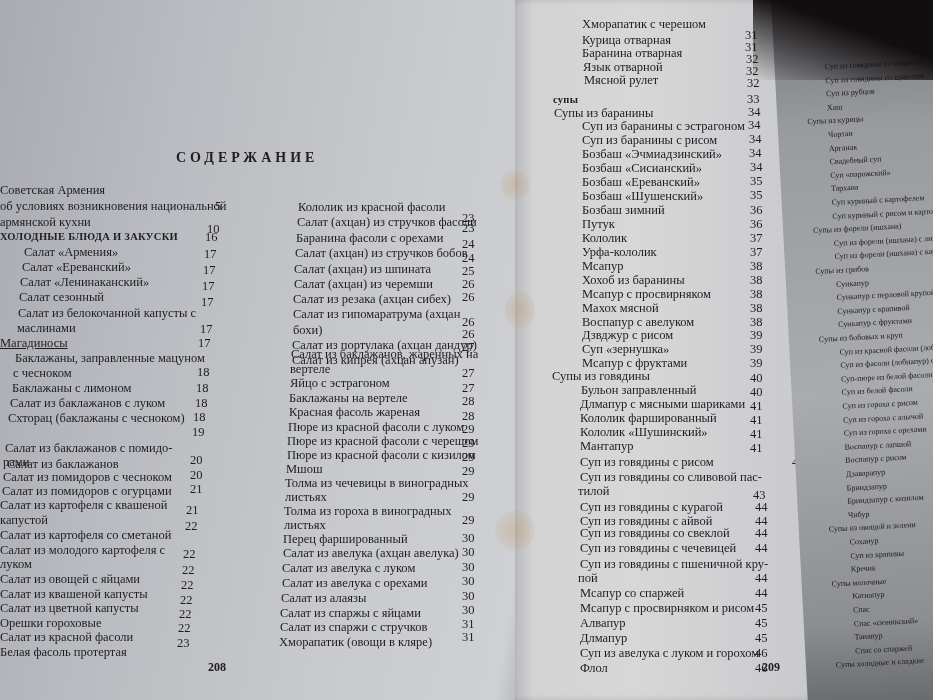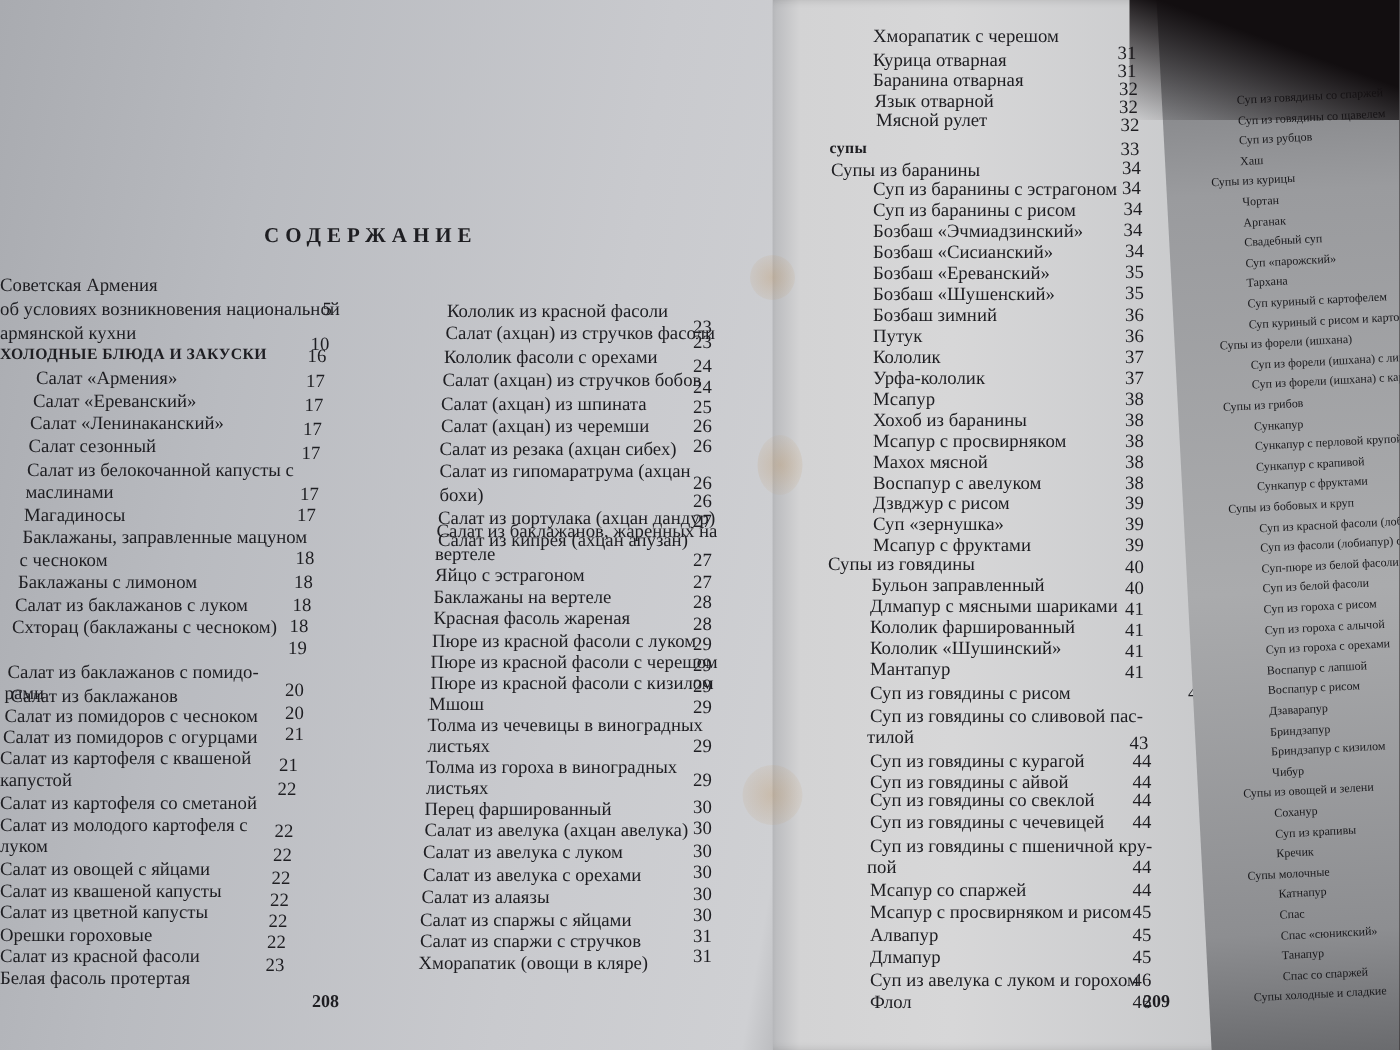--- a/index.html
+++ b/index.html
@@ -60,21 +60,21 @@
       <div class="entry" style="left: 204px; top: 247px;">17</div>
       <div class="entry" style="left: 22px; top: 260px;">Салат «Ереванский»</div>
       <div class="entry" style="left: 203px; top: 263px;">17</div>
       <div class="entry" style="left: 20px; top: 275px;">Салат «Ленинаканский»</div>
       <div class="entry" style="left: 202px; top: 279px;">17</div>
       <div class="entry" style="left: 19px; top: 290px;">Салат сезонный</div>
       <div class="entry" style="left: 201px; top: 295px;">17</div>
       <div class="entry" style="left: 18px; top: 306px;">Салат из белокочанной капусты с</div>
       <div class="entry" style="left: 17px; top: 321px;">маслинами</div>
       <div class="entry" style="left: 200px; top: 322px;">17</div>
-      <div class="entry" style="left: 16px; top: 336px;">Магадиносы</div>
+      <div class="entry" style="left: 0; top: 336px; text-decoration: underline;">Магадиносы</div>
       <div class="entry" style="left: 198px; top: 336px;">17</div>
       <div class="entry" style="left: 15px; top: 351px;">Баклажаны, заправленные мацуном</div>
       <div class="entry" style="left: 13px; top: 366px;">с чесноком</div>
       <div class="entry" style="left: 197px; top: 365px;">18</div>
       <div class="entry" style="left: 12px; top: 381px;">Баклажаны с лимоном</div>
       <div class="entry" style="left: 196px; top: 381px;">18</div>
       <div class="entry" style="left: 10px; top: 396px;">Салат из баклажанов с луком</div>
       <div class="entry" style="left: 195px; top: 396px;">18</div>
       <div class="entry" style="left: 8px; top: 411px;">Схторац (баклажаны с чесноком)</div>
       <div class="entry" style="left: 193px; top: 410px;">18</div>
@@ -106,21 +106,21 @@
       <div class="entry" style="left: 0px; top: 630px;">Салат из красной фасоли</div>
       <div class="entry" style="left: 178px; top: 621px;">22</div>
       <div class="entry" style="left: 0px; top: 645px;">Белая фасоль протертая</div>
       <div class="entry" style="left: 177px; top: 636px;">23</div>
     </div>
   <div id="col2">
       <div class="entry" style="left: 298px; top: 200px;">Кололик из красной фасоли</div>
       <div class="entry" style="left: 462px; top: 211px;">23</div>
       <div class="entry" style="left: 297px; top: 215px;">Салат (ахцан) из стручков фасоли</div>
       <div class="entry" style="left: 462px; top: 221px;">23</div>
-      <div class="entry" style="left: 296px; top: 231px;">Кололик фасоли с орехами</div>
+      <div class="entry" style="left: 296px; top: 231px;">Баранина фасоли с орехами</div>
       <div class="entry" style="left: 462px; top: 237px;">24</div>
       <div class="entry" style="left: 295px; top: 246px;">Салат (ахцан) из стручков бобов</div>
       <div class="entry" style="left: 462px; top: 251px;">24</div>
       <div class="entry" style="left: 294px; top: 262px;">Салат (ахцан) из шпината</div>
       <div class="entry" style="left: 462px; top: 264px;">25</div>
       <div class="entry" style="left: 294px; top: 277px; text-align: center;">Салат (ахцан) из черемши</div>
       <div class="entry" style="left: 462px; top: 277px;">26</div>
       <div class="entry" style="left: 293px; top: 292px;">Салат из резака (ахцан сибех)</div>
       <div class="entry" style="left: 462px; top: 290px;">26</div>
       <div class="entry" style="left: 293px; top: 307px;">Салат из гипомаратрума (ахцан</div>

